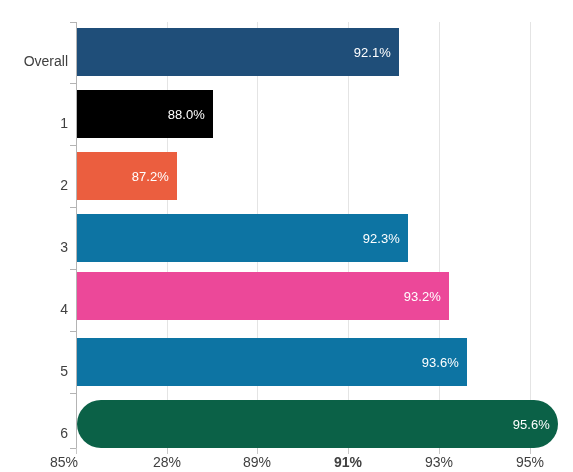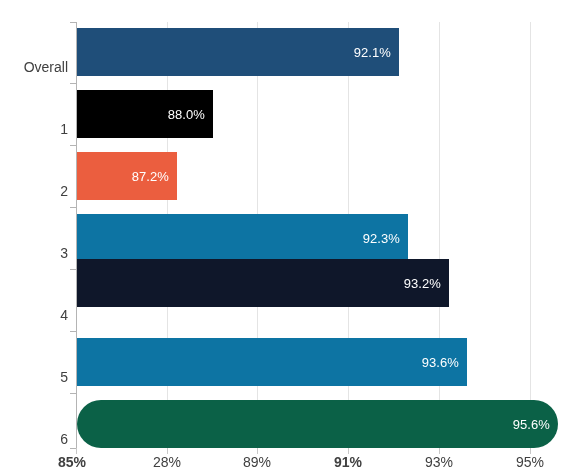--- a/index.html
+++ b/index.html
@@ -90,21 +90,21 @@
     text-align: right;
     color: #404040;
     font-size: 14px;
     font-family: "Liberation Sans", sans-serif;
     white-space: nowrap;
   }
 
   .cat-label-wrap {
     position: absolute;
     left: 0;
-    top: 16px;
+    top: 10px;
     width: 68px;
     height: 364px;
   }
 
   
   .xlabel {
     position: absolute;
     top: 454px;
     transform: translateX(-50%);
     color: #404040;
@@ -154,21 +154,21 @@
   </div>
 
   <div class="bar" style="left: 77px; top: 152px; height: 48px; width: 100px; background: rgb(235, 94, 63);">
     <span class="bar-value">87.2%</span>
   </div>
 
   <div class="bar" style="left: 77px; top: 214px; height: 48px; width: 331px; background: rgb(13, 116, 163); text-decoration: underline;">
     <span class="bar-value">92.3%</span>
   </div>
 
-  <div class="bar" style="left: 77px; top: 259px; height: 48px; width: 372px; background: #0f172a;">
+  <div class="bar" style="left: 77px; top: 272px; height: 48px; width: 372px; background: #ec4899;">
     <span class="bar-value">93.2%</span>
   </div>
 
   <div class="bar" style="left: 77px; top: 338px; height: 48px; width: 390px; background: rgb(13, 116, 163);">
     <span class="bar-value">93.6%</span>
   </div>
 
   <div class="bar" style="left: 77px; top: 400px; height: 48px; width: 481px; background: rgb(11, 97, 71); border-radius: 24px;">
     <span class="bar-value">95.6%</span>
   </div>
@@ -176,20 +176,20 @@
   <div class="cat-label-wrap">
     <div class="cat-label" style="top:43px;">Overall</div>
     <div class="cat-label" style="top:105px;">1</div>
     <div class="cat-label" style="top:167px;">2</div>
     <div class="cat-label" style="top:229px;">3</div>
     <div class="cat-label" style="top:291px;">4</div>
     <div class="cat-label" style="top:353px;">5</div>
     <div class="cat-label" style="top:415px;">6</div>
   </div>
 
-  <div class="xlabel" style="left:72px;font-weight:bold;">85%</div>
+  <div class="xlabel" style="left:64px;">85%</div>
   <div class="xlabel" style="left:167px;">28%</div>
   <div class="xlabel" style="left:257px;">89%</div>
   <div class="xlabel" style="left:348px;font-weight:bold;">91%</div>
   <div class="xlabel" style="left:439px;">93%</div>
   <div class="xlabel" style="left:530px;">95%</div>
 
 </div>
 
 </body></html>

